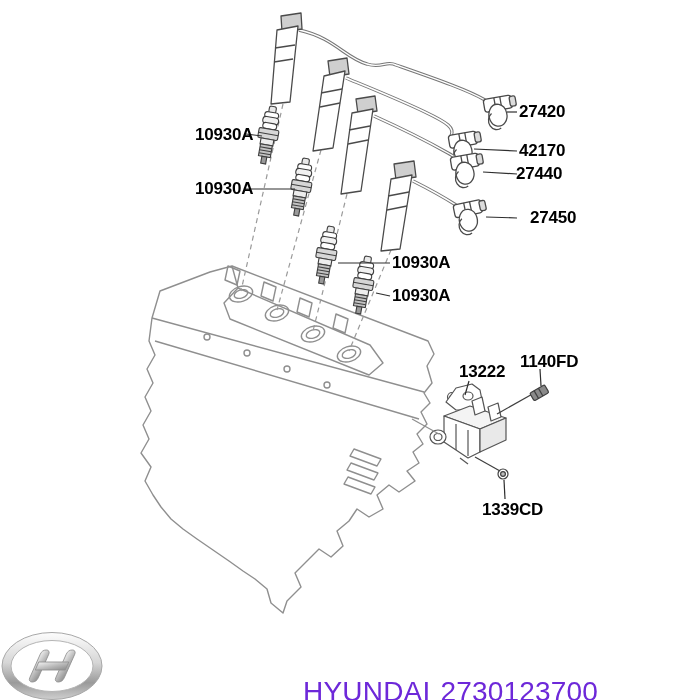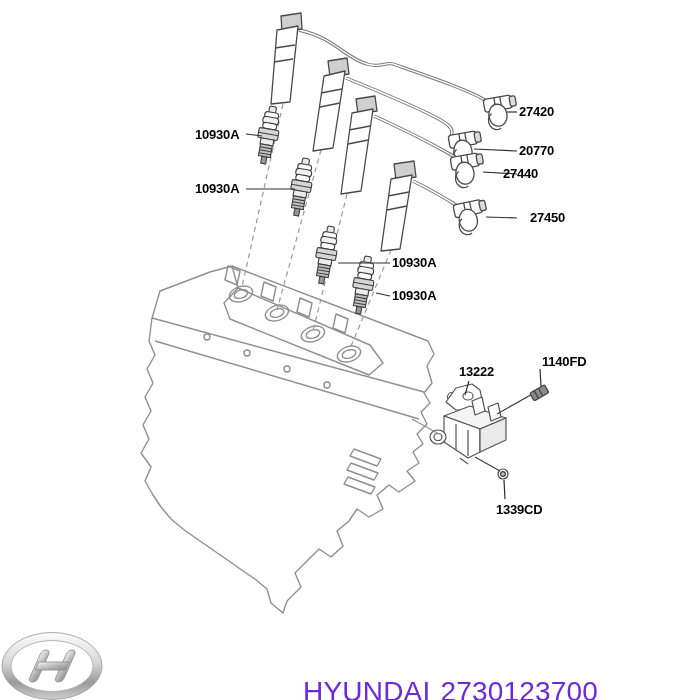--- a/index.html
+++ b/index.html
@@ -2,21 +2,21 @@
 <html><head>
 <meta charset="utf-8">
 <style>
   html,body{margin:0;padding:0;background:#fff;}
   .stage{
     position:relative;width:700px;height:700px;background:#ffffff;
     font-family:"Liberation Sans", sans-serif;overflow:hidden;
   }
   .art{position:absolute;left:0;top:0;}
   .part-label{
-    position:absolute;font-size:13px;font-weight:bold;color:#000;
+    position:absolute;font-size:17px;font-weight:bold;color:#000;
     letter-spacing:-0.2px;white-space:nowrap;line-height:16px;
   }
   .footer-text{
     position:absolute;left:303px;top:676px;font-size:28px;font-weight:400;
     color:#6d28d9;white-space:nowrap;letter-spacing:0.2px;
   }
   .footer-text .pn{margin-left:10px;}
 </style>
 </head>
 <body>
@@ -223,24 +223,24 @@
         <rect x="-15" y="-4" width="30" height="8"></rect>
       </g>
     </g>
   </svg>
 
   <div class="part-label" style="left:195px;top:127px">10930A</div>
   <div class="part-label" style="left:195px;top:181px">10930A</div>
   <div class="part-label" style="left:392px;top:255px">10930A</div>
   <div class="part-label" style="left:392px;top:288px">10930A</div>
   <div class="part-label" style="left:519px;top:104px">27420</div>
-  <div class="part-label" style="left:519px;top:143px">20770</div>
-  <div class="part-label" style="left:503px;top:166px">27440</div>
+  <div class="part-label" style="left:519px;top:143px">42170</div>
+  <div class="part-label" style="left:516px;top:166px">27440</div>
   <div class="part-label" style="left:530px;top:210px">27450</div>
   <div class="part-label" style="left:459px;top:364px">13222</div>
-  <div class="part-label" style="left:542px;top:354px">1140FD</div>
-  <div class="part-label" style="left:496px;top:502px">1339CD</div>
+  <div class="part-label" style="left:520px;top:354px">1140FD</div>
+  <div class="part-label" style="left:482px;top:502px">1339CD</div>
 
   <div class="footer-text">
     <span>HYUNDAI</span><span class="pn">2730123700</span>
   </div>
 
 </div>
 
 </body></html>

